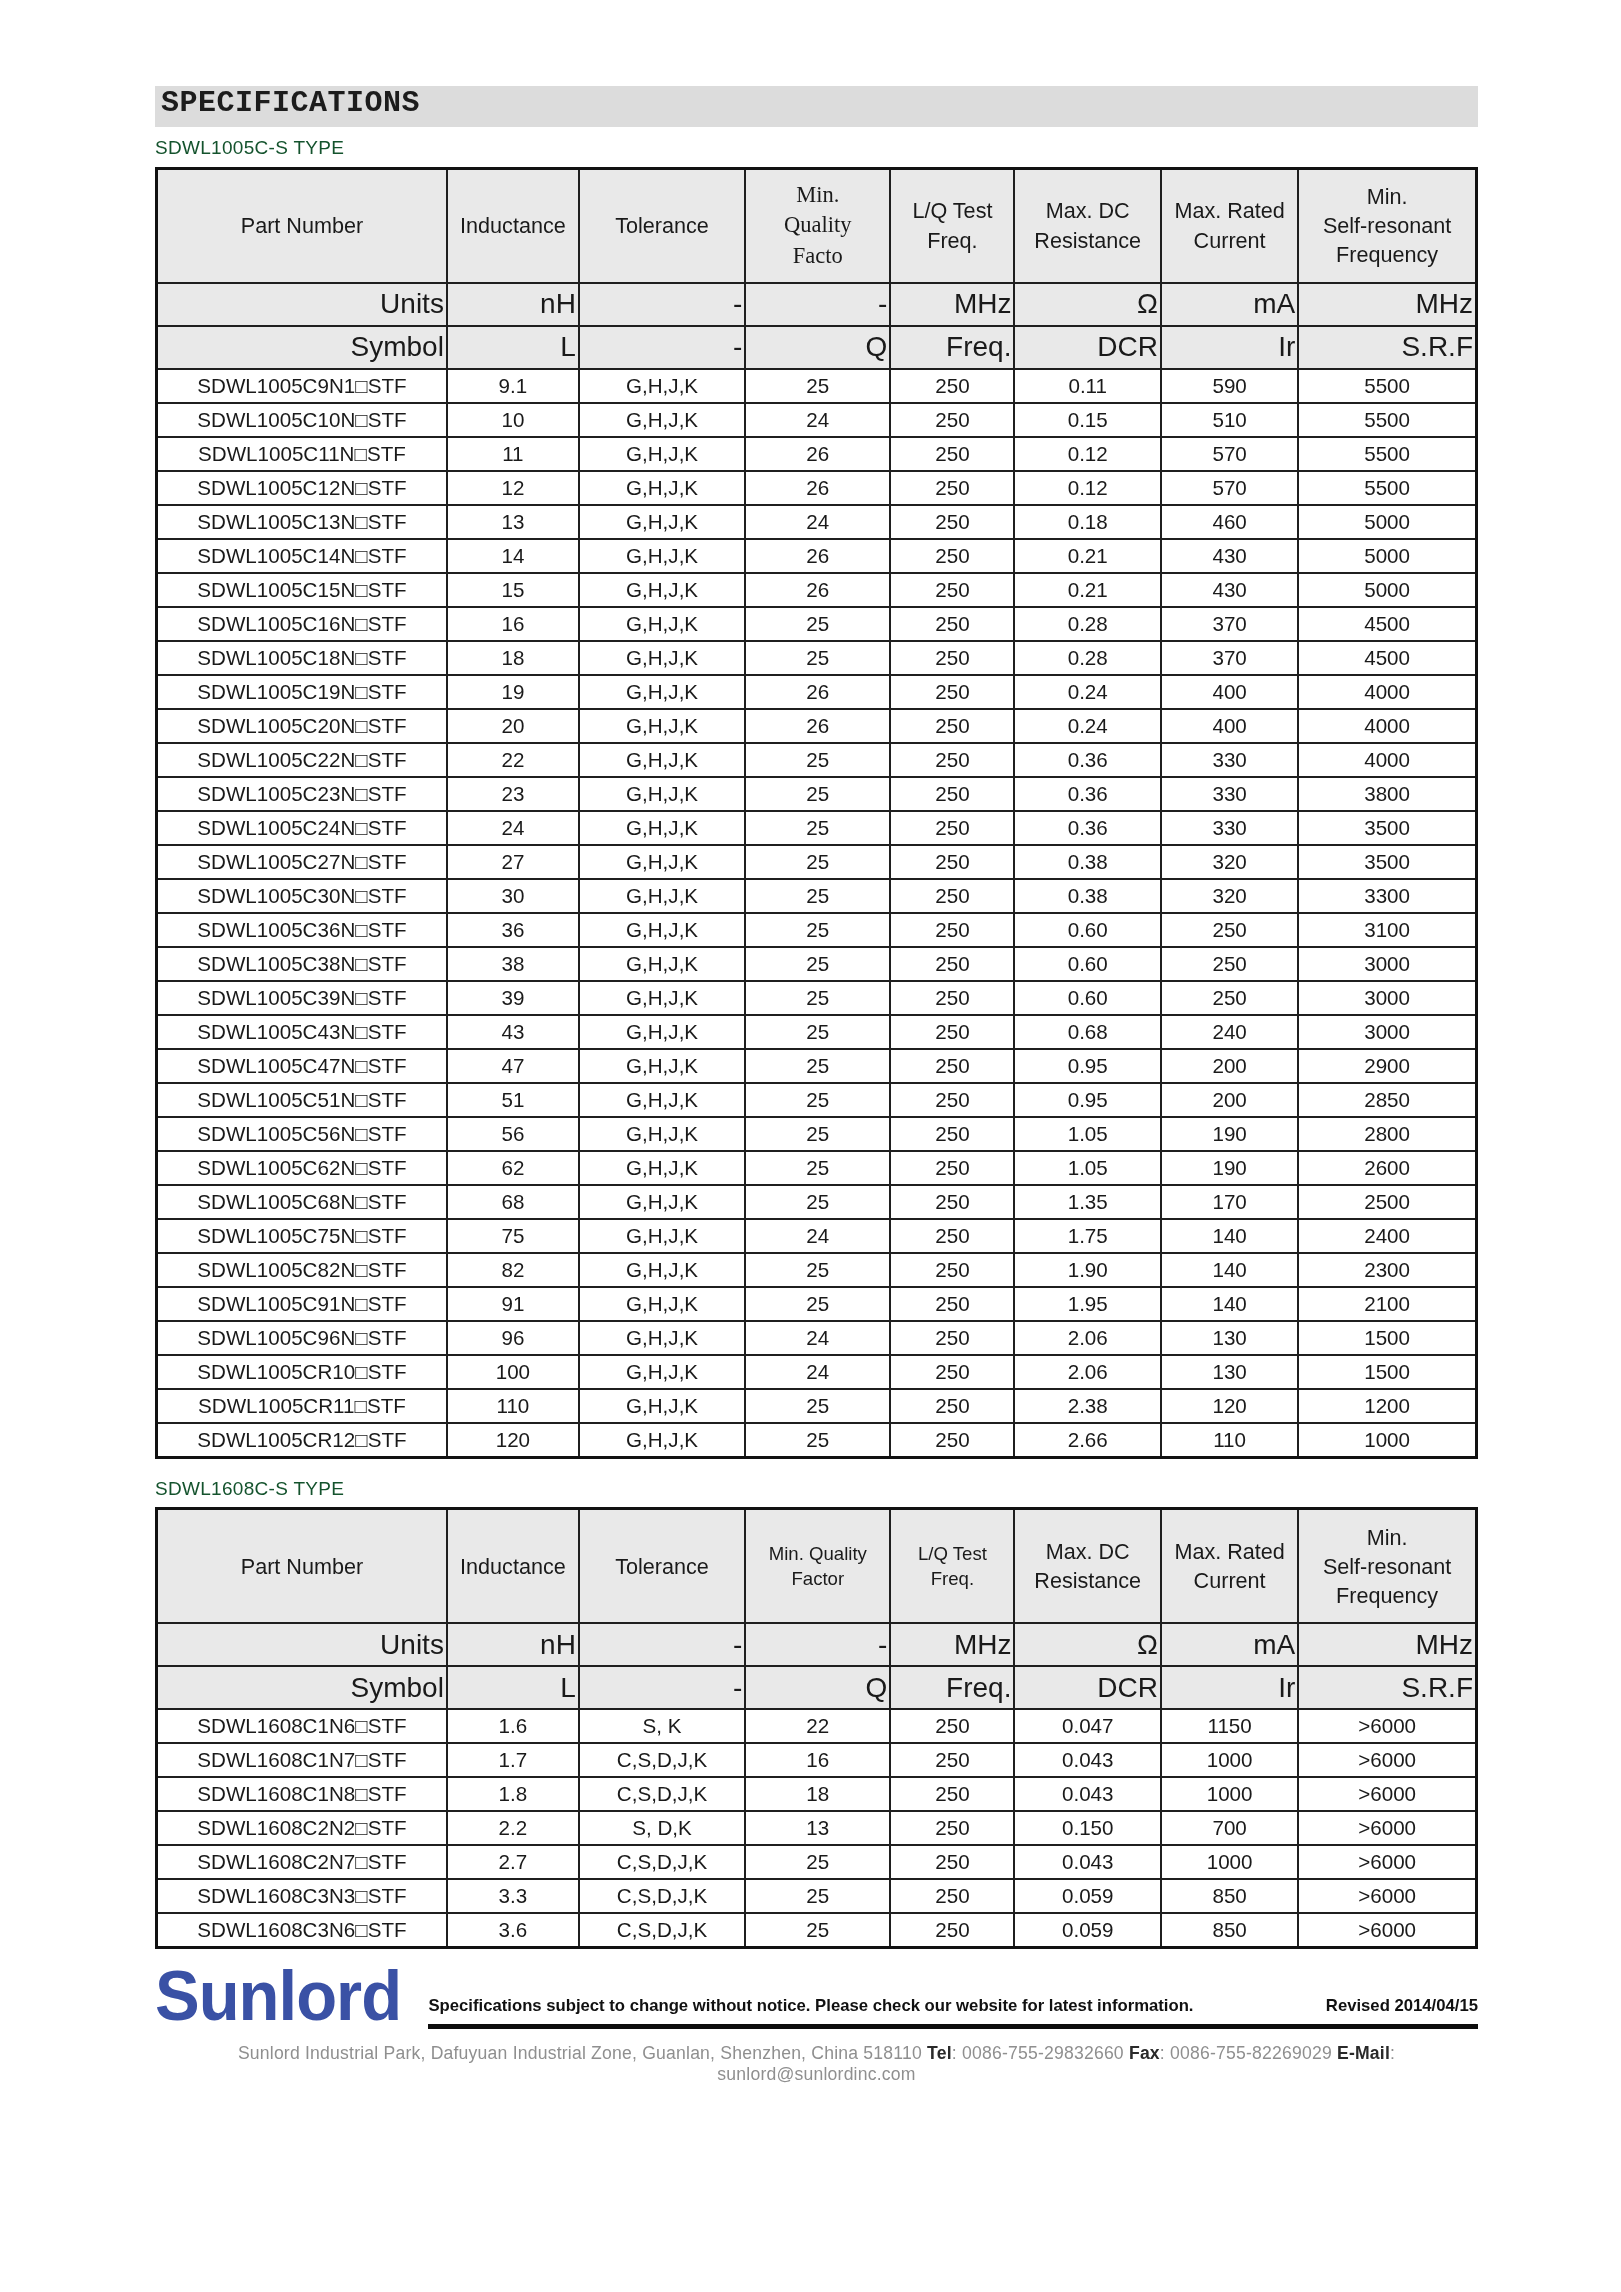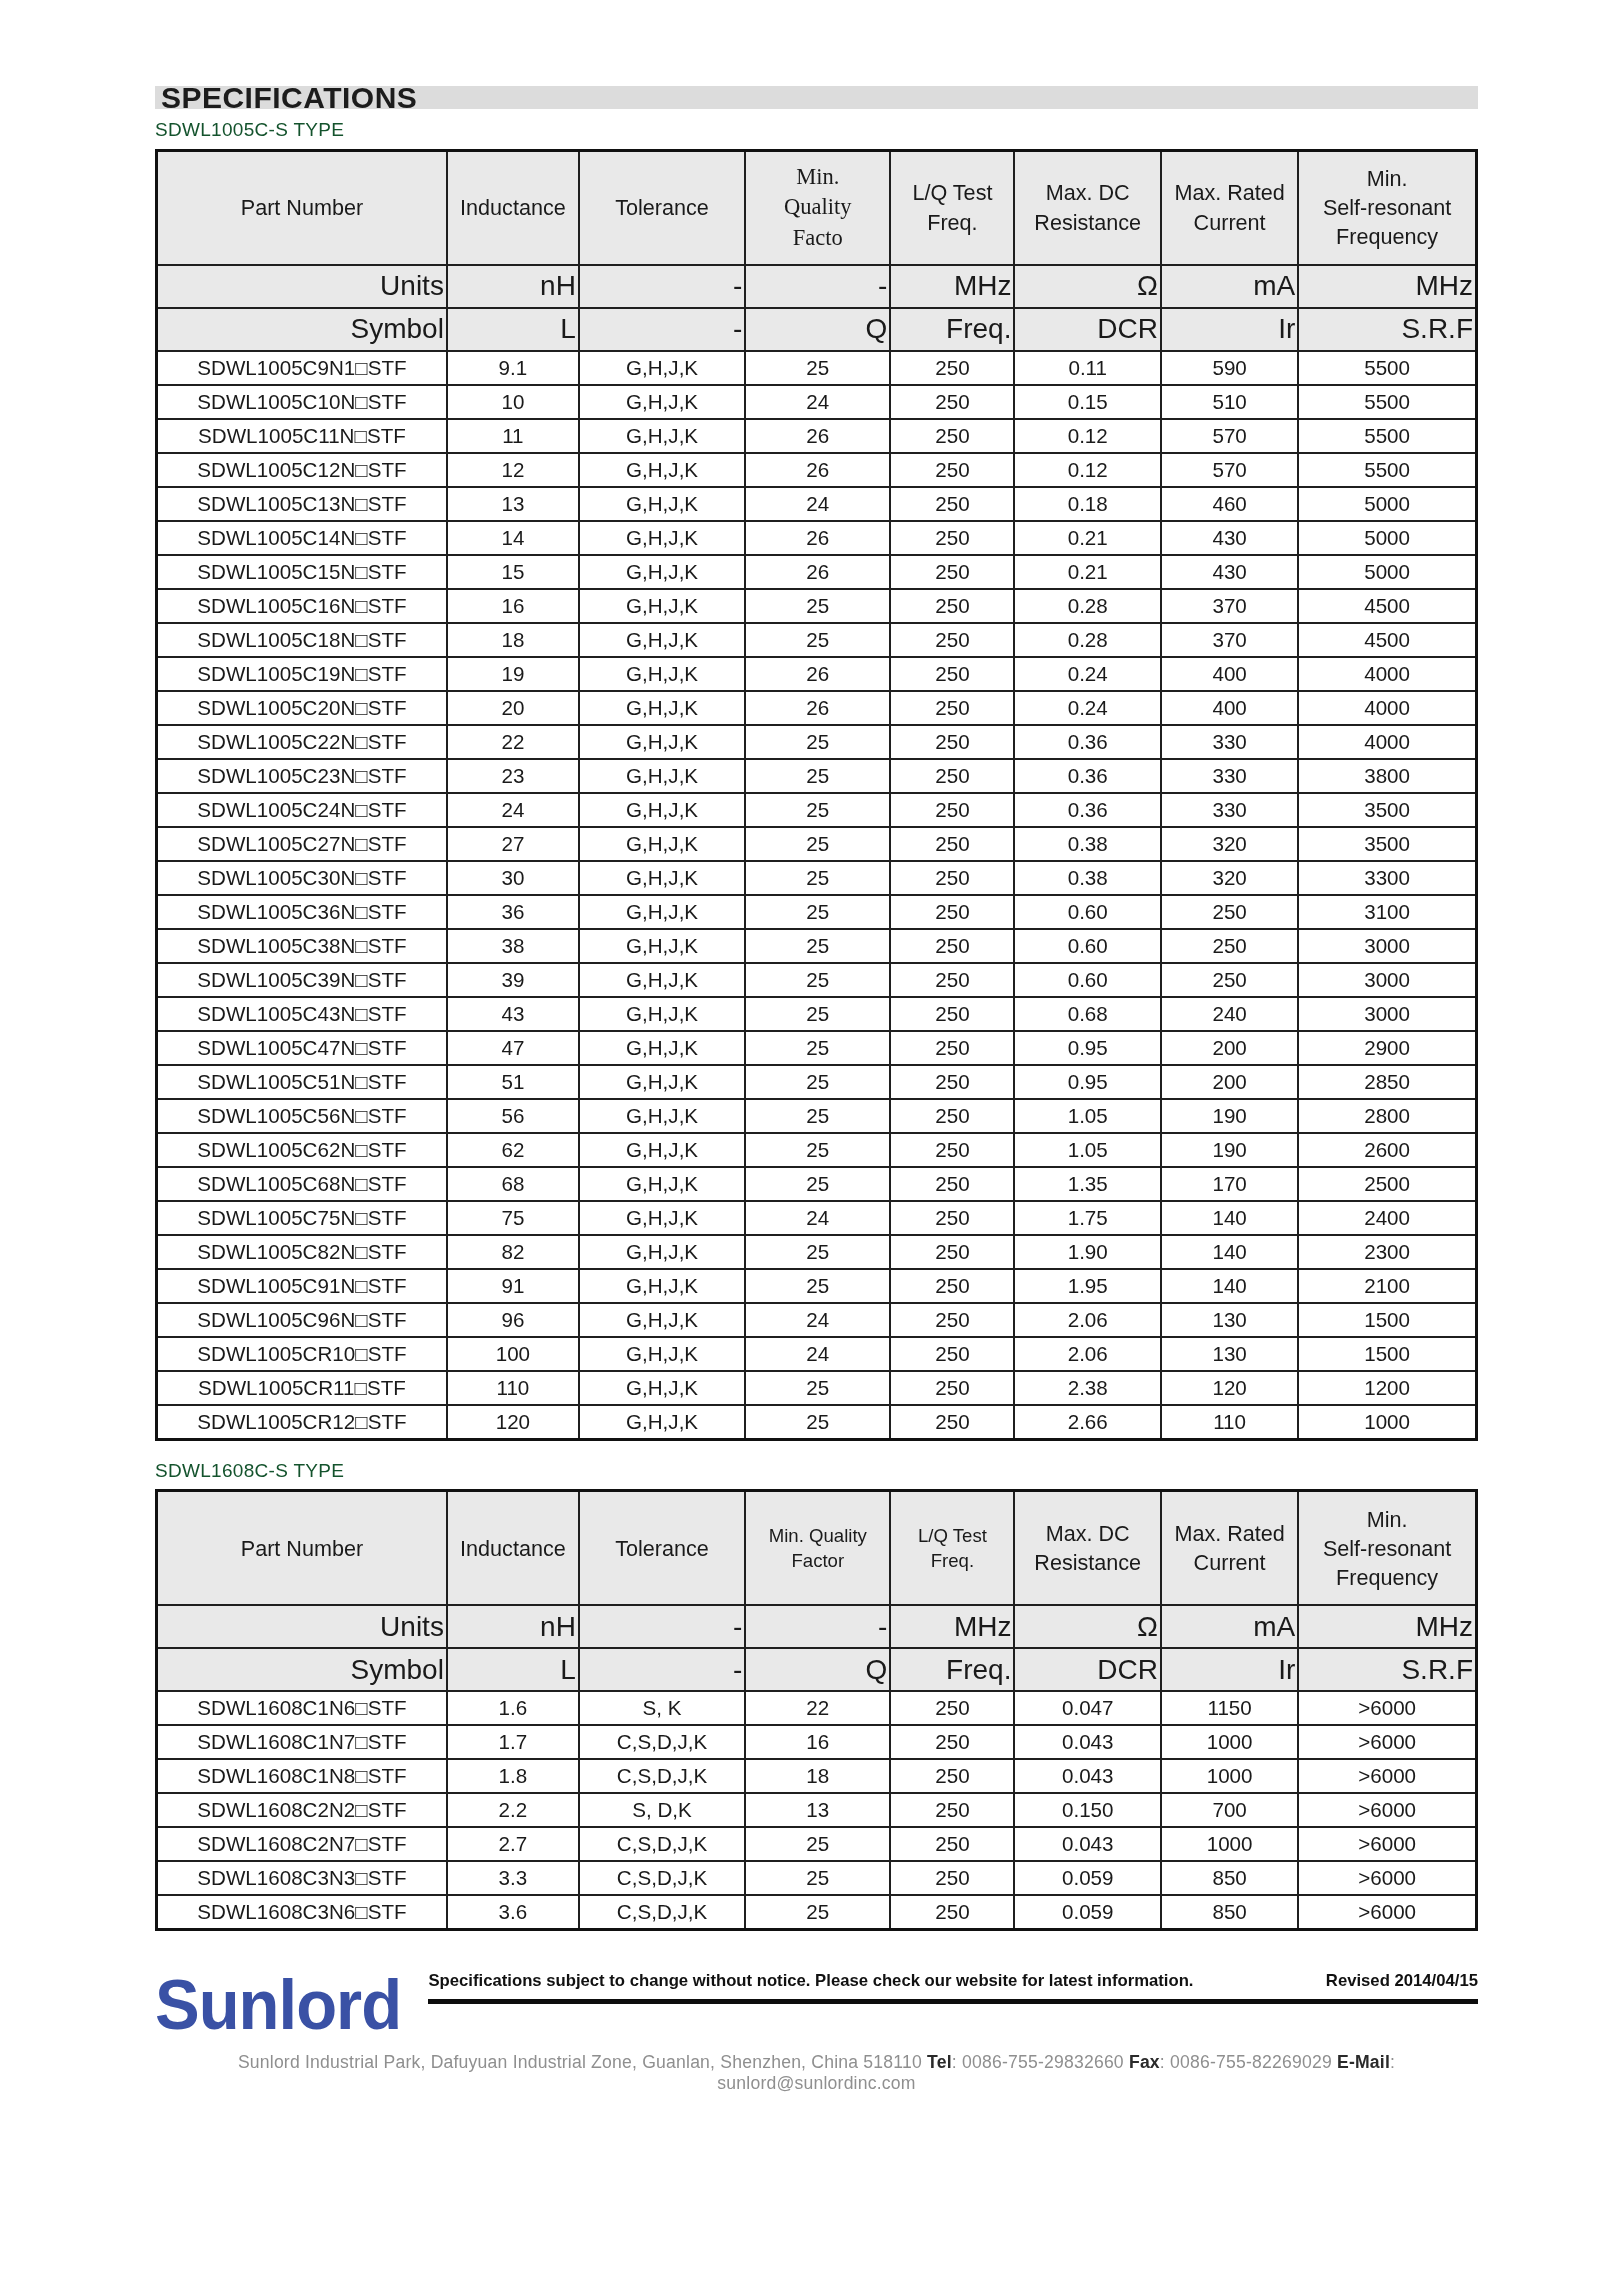--- a/index.html
+++ b/index.html
@@ -10,24 +10,25 @@
     overflow:hidden;
   }
   .page{
     box-sizing:border-box;
     width:1621px;height:2293px;
     padding:86px 143px 0 155px;
     position:relative;
   }
   .banner{
     background:#dcdcdc;
-    height:23px;
-    display:flex;align-items:center;
+    height:41px;
+    display:flex;align-items:flex-start;
     padding-left:5.9px;
     margin-bottom:9.8px;
+    font-family:Liberation Mono, monospace;
   }
   .banner .title{
     font-size:30px;font-weight:bold;letter-spacing:0.5px;color:#1c1c1c;
   }
   .subtitle{
     font-size:19px;color:#14532d;
     margin:5.9px 0 7.8px 0;
     letter-spacing:0.3px;
   }
   .subtitle.second{margin-top:19px;}
@@ -65,23 +66,23 @@
   }
   
   table[data-table="1"] tr.main th:nth-child(4),
   table[data-table="1"] tr.main th:nth-child(5){
     font-size:18.6px;
   }
   col.c1{width:22%;} col.c2{width:10%;} col.c3{width:12.6%;} col.c4{width:11%;}
   col.c5{width:9.4%;} col.c6{width:11.1%;} col.c7{width:10.4%;} col.c8{width:13.5%;}
 
   .footer{
-    margin-top:40px;
+    margin-top:13px;
     display:flex;
-    align-items:flex-start;
+    align-items:flex-end;
   }
   .logo{
     font-size:67px;
     font-weight:bold;
     color:#3a51a5;
     letter-spacing:-1px;
     line-height:1;
     padding-right:27.4px;
     transform:scaleY(1.05);
   }

